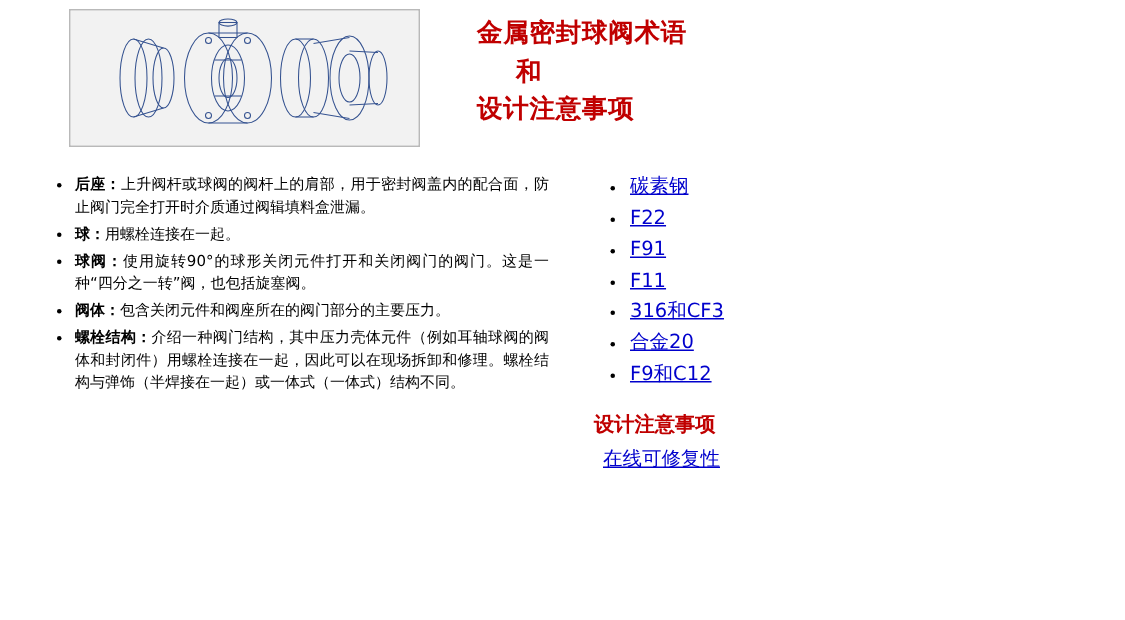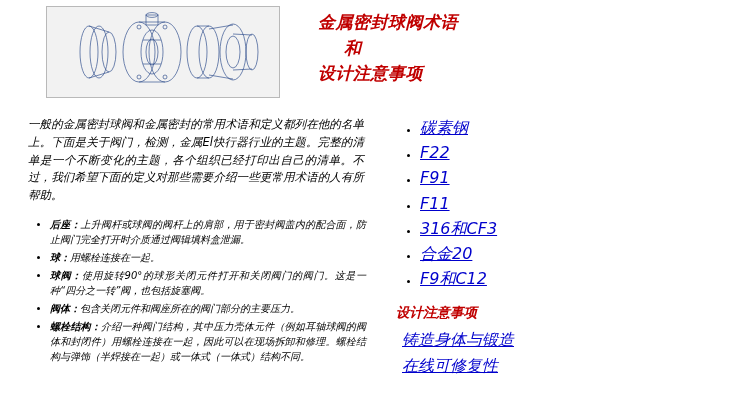--- a/index.html
+++ b/index.html
@@ -12,21 +12,20 @@
     background: #ffffff;
     font-family: "DejaVu Sans", "Liberation Sans", sans-serif;
     font-size: 11px;
     color: #000000;
     overflow: hidden;
   }
   .page {
     position: relative;
     width: 739px;
     height: 413px;
-    font-style: italic;
   }
 
   
   .header {
     display: flex;
     align-items: flex-start;
     padding: 6px 0 0 0;
   }
   .hero-figure {
     width: 232px;
@@ -118,21 +117,21 @@
     padding-left: 24px;
   }
   ul.links > li {
     margin-bottom: 2px;
     line-height: 1.45;
   }
   ul.links > li a,
   .plain-link {
     color: #0000cc;
     text-decoration: underline;
-    font-size: 16px;
+    font-size: 13px;
     cursor: pointer;
   }
   .plain-list {
     list-style: none;
     margin: 0;
     padding-left: 6px;
   }
   .plain-list li {
     margin-bottom: 2px;
     line-height: 1.45;
@@ -190,21 +189,20 @@
     <div class="title-block">
       <div class="title-line">金属密封球阀术语</div>
       <div class="title-line mid">和</div>
       <div class="title-line">设计注意事项</div>
     </div>
   </div>
 
   <div class="columns">
 
     <div class="col-left">
-      <p class="intro">一般的金属密封球阀和金属密封的常用术语和定义都列在他的名单上。下面是关于阀门，检测，金属El快行器行业的主题。完整的清单是一个不断变化的主题，各个组织已经打印出自己的清单。不过，我们希望下面的定义对那些需要介绍一些更常用术语的人有所帮助。</p>
       <ul class="terms">
         <li><b>后座：</b><span>上升阀杆或球阀的阀杆上的肩部，用于密封阀盖内的配合面，防止阀门完全打开时介质通过阀辑填料盒泄漏。</span></li>
         <li><b>球：</b><span>用螺栓连接在一起。</span></li>
         <li><b>球阀：</b><span>使用旋转90°的球形关闭元件打开和关闭阀门的阀门。这是一种“四分之一转”阀，也包括旋塞阀。</span></li>
         <li><b>阀体：</b><span>包含关闭元件和阀座所在的阀门部分的主要压力。</span></li>
         <li><b>螺栓结构：</b><span>介绍一种阀门结构，其中压力壳体元件（例如耳轴球阀的阀体和封闭件）用螺栓连接在一起，因此可以在现场拆卸和修理。螺栓结构与弹饰（半焊接在一起）或一体式（一体式）结构不同。</span></li>
 
       </ul>
     </div>
 
@@ -214,20 +212,19 @@
         <li><a class="plain-link">F22</a></li>
         <li><a class="plain-link">F91</a></li>
         <li><a class="plain-link">F11</a></li>
         <li><a class="plain-link">316和CF3</a></li>
         <li><a class="plain-link">合金20</a></li>
         <li><a class="plain-link">F9和C12</a></li>
       </ul>
 
       <div class="section-head spaced">设计注意事项</div>
       <ul class="plain-list">
-        <li><a class="plain-link">铸造身体与锻造</a></li>
         <li><a class="plain-link">在线可修复性</a></li>
 
       </ul>
 
     </div>
   </div>
 </div>
 
 </body></html>

